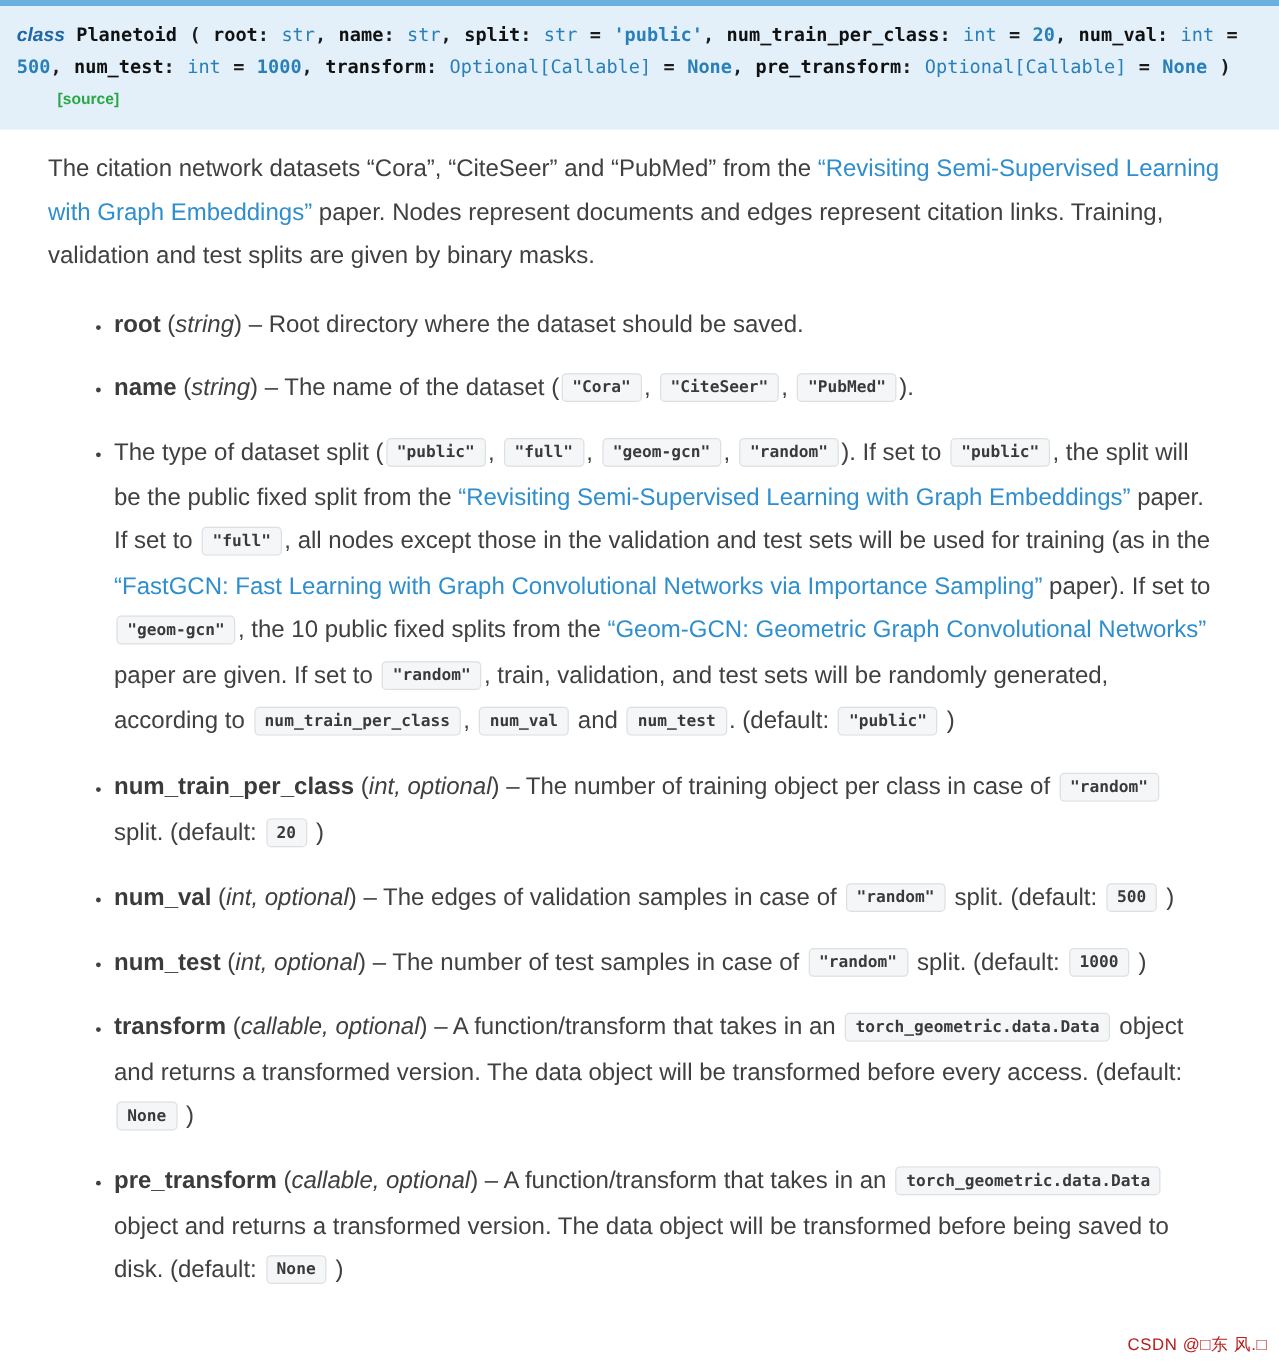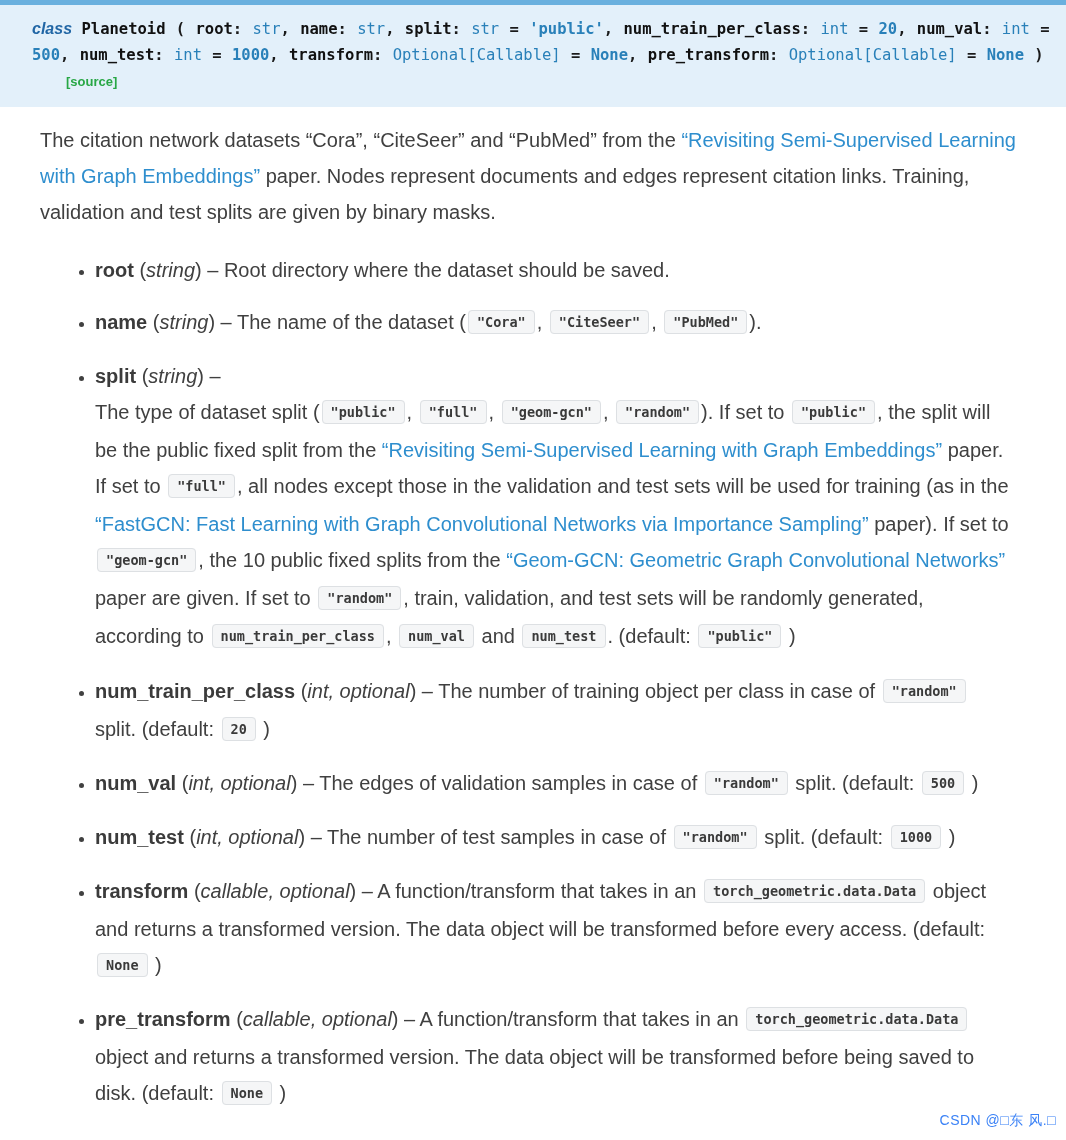--- a/index.html
+++ b/index.html
@@ -11,21 +11,21 @@
     background: #ffffff;
     color: #404040;
     font-family: "Liberation Sans", sans-serif;
     overflow-x: hidden;
   }
 
   
   .signature {
     background: #e3f0fa;
     border-top: 5px solid #6ab0de;
-    padding: 11px 14px 12px 32px;
+    padding: 11px 14px 12px 14px;
     font-family: "DejaVu Sans Mono", monospace;
     font-size: 15.5px;
     line-height: 26px;
     color: #1a1a1a;
     word-spacing: 1px;
   }
   .seg-kw      { color: #2166a5; font-style: italic; font-weight: bold; font-family: "Liberation Sans", sans-serif; font-size: 16px; padding-right: 4px; }
   .seg-name    { color: #111111; font-weight: bold; }
   .seg-pname   { color: #111111; font-weight: bold; }
   .seg-type    { color: #2980b9; }
@@ -91,21 +91,21 @@
     position: relative;
     top: -2px;
   }
 
   
   .watermark {
     position: absolute;
     right: 10px;
     top: 1112px;
     font-size: 14px;
-    color: #3b82f6;
+    color: #b91c1c;
     letter-spacing: 0.5px;
   }
 </style>
 </head>
 <body>
 
 <div class="page">
 
   <div class="signature">
     <span class="sig-text"><span class="seg-kw">class </span><span class="seg-name">Planetoid</span><span class="seg-punct"> ( </span><span class="seg-pname">root</span><span class="seg-punct">: </span><span class="seg-type">str</span><span class="seg-punct">, </span><span class="seg-pname">name</span><span class="seg-punct">: </span><span class="seg-type">str</span><span class="seg-punct">, </span><span class="seg-pname">split</span><span class="seg-punct">: </span><span class="seg-type">str</span><span class="seg-punct"> = </span><span class="seg-default">'public'</span><span class="seg-punct">, </span><span class="seg-pname">num_train_per_class</span><span class="seg-punct">: </span><span class="seg-type">int</span><span class="seg-punct"> = </span><span class="seg-default">20</span><span class="seg-punct">, </span><span class="seg-pname">num_val</span><span class="seg-punct">: </span><span class="seg-type">int</span><span class="seg-punct"> = </span><span class="seg-default">500</span><span class="seg-punct">, </span><span class="seg-pname">num_test</span><span class="seg-punct">: </span><span class="seg-type">int</span><span class="seg-punct"> = </span><span class="seg-default">1000</span><span class="seg-punct">, </span><span class="seg-pname">transform</span><span class="seg-punct">: </span><span class="seg-type">Optional[Callable]</span><span class="seg-punct"> = </span><span class="seg-default">None</span><span class="seg-punct">, </span><span class="seg-pname">pre_transform</span><span class="seg-punct">: </span><span class="seg-type">Optional[Callable]</span><span class="seg-punct"> = </span><span class="seg-default">None</span><span class="seg-punct"> )</span></span><a class="source-link">[source]</a>
@@ -119,21 +119,20 @@
     <ul class="params">
       <li>
         <p class="par"><span class="seg-bold">root</span><span class="seg-plain"> (</span><span class="seg-italic">string</span><span class="seg-plain">) – Root directory where the dataset should be saved.</span></p>
 
       </li>
       <li>
         <p class="par"><span class="seg-bold">name</span><span class="seg-plain"> (</span><span class="seg-italic">string</span><span class="seg-plain">) – The name of the dataset (</span><span class="seg-code">"Cora"</span><span class="seg-plain">, </span><span class="seg-code">"CiteSeer"</span><span class="seg-plain">, </span><span class="seg-code">"PubMed"</span><span class="seg-plain">).</span></p>
 
       </li>
       <li>
-        <p class="par"><span class="seg-bold">split</span><span class="seg-plain"> (</span><span class="seg-italic">string</span><span class="seg-plain">) –</span></p>
         <p class="par body-par"><span class="seg-plain">The type of dataset split (</span><span class="seg-code">"public"</span><span class="seg-plain">, </span><span class="seg-code">"full"</span><span class="seg-plain">, </span><span class="seg-code">"geom-gcn"</span><span class="seg-plain">, </span><span class="seg-code">"random"</span><span class="seg-plain">). If set to </span><span class="seg-code">"public"</span><span class="seg-plain">, the split will be the public fixed split from the </span><span class="seg-link">“Revisiting Semi-Supervised Learning with Graph Embeddings”</span><span class="seg-plain"> paper. If set to </span><span class="seg-code">"full"</span><span class="seg-plain">, all nodes except those in the validation and test sets will be used for training (as in the </span><span class="seg-link">“FastGCN: Fast Learning with Graph Convolutional Networks via Importance Sampling”</span><span class="seg-plain"> paper). If set to </span><span class="seg-code">"geom-gcn"</span><span class="seg-plain">, the 10 public fixed splits from the </span><span class="seg-link">“Geom-GCN: Geometric Graph Convolutional Networks”</span><span class="seg-plain"> paper are given. If set to </span><span class="seg-code">"random"</span><span class="seg-plain">, train, validation, and test sets will be randomly generated, according to </span><span class="seg-code">num_train_per_class</span><span class="seg-plain">, </span><span class="seg-code">num_val</span><span class="seg-plain"> and </span><span class="seg-code">num_test</span><span class="seg-plain">. (default: </span><span class="seg-code">"public"</span><span class="seg-plain"> )</span></p>
       </li>
       <li>
         <p class="par"><span class="seg-bold">num_train_per_class</span><span class="seg-plain"> (</span><span class="seg-italic">int, optional</span><span class="seg-plain">) – The number of training object per class in case of </span><span class="seg-code">"random"</span><span class="seg-plain"> split. (default: </span><span class="seg-code">20</span><span class="seg-plain"> )</span></p>
 
       </li>
       <li>
         <p class="par"><span class="seg-bold">num_val</span><span class="seg-plain"> (</span><span class="seg-italic">int, optional</span><span class="seg-plain">) – The edges of validation samples in case of </span><span class="seg-code">"random"</span><span class="seg-plain"> split. (default: </span><span class="seg-code">500</span><span class="seg-plain"> )</span></p>
 
       </li>

